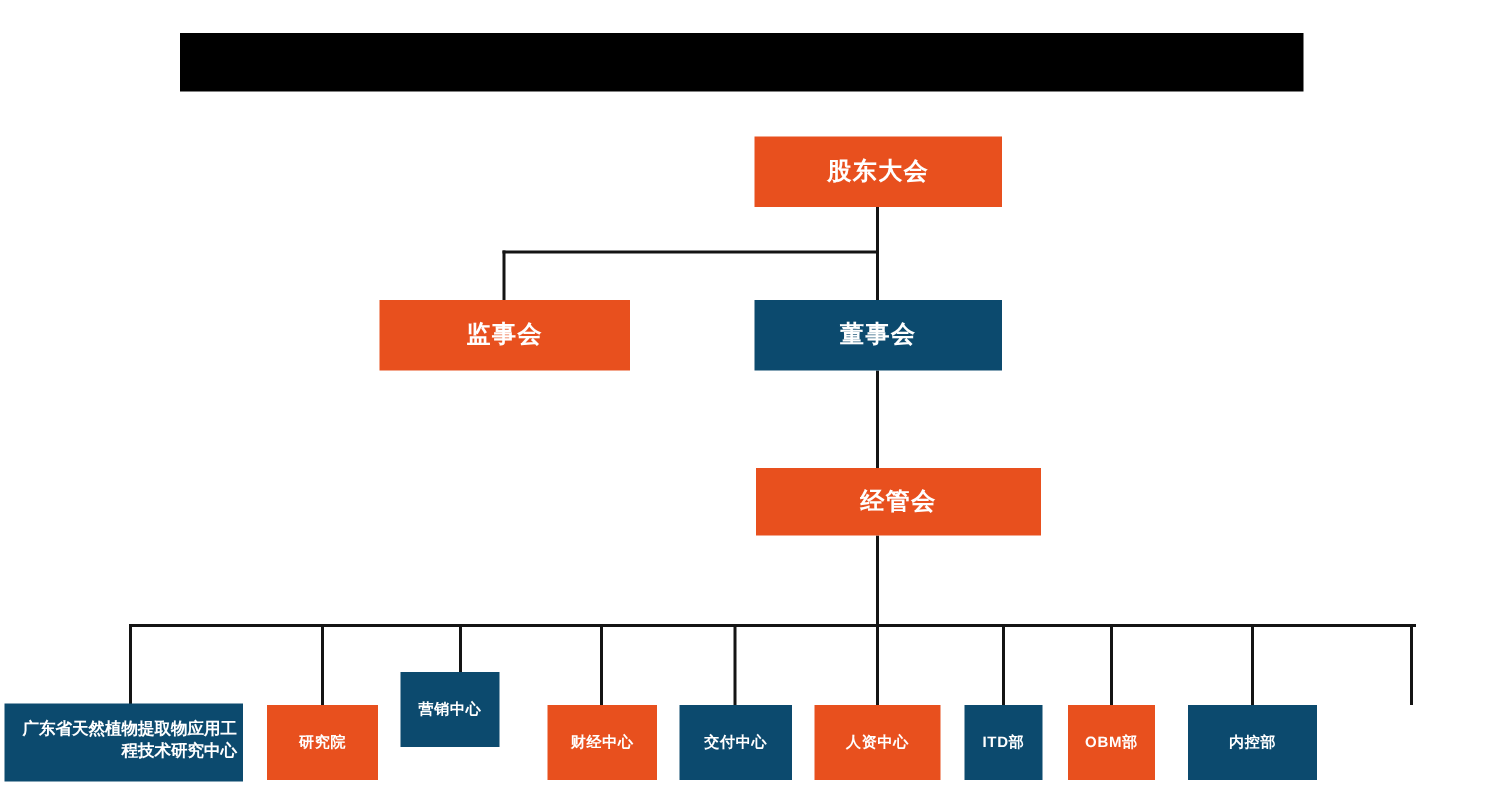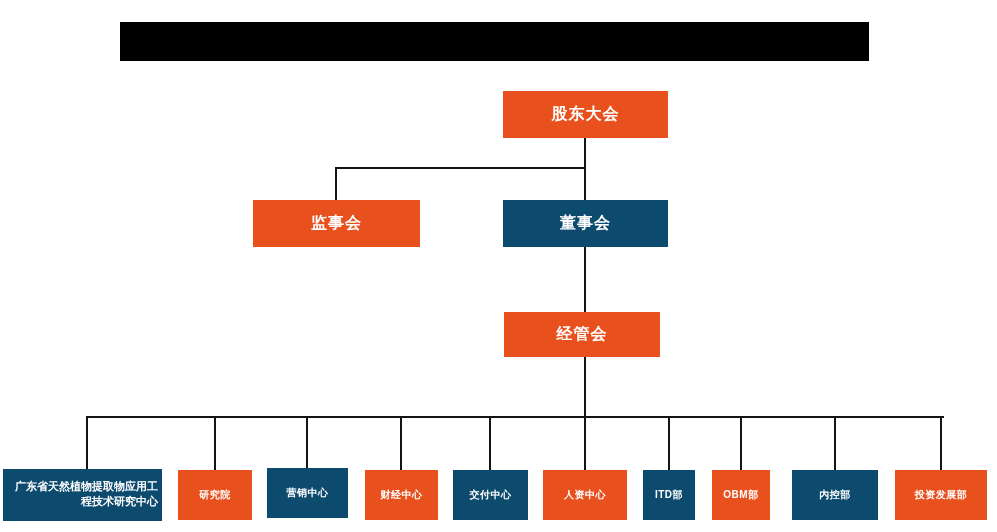--- a/index.html
+++ b/index.html
@@ -54,26 +54,25 @@
   <div class="line" style="left:668px; top:416px; width:2px; height:54px;"></div>
   <div class="line" style="left:740px; top:416px; width:2px; height:54px;"></div>
   <div class="line" style="left:834px; top:416px; width:2px; height:54px;"></div>
   <div class="line" style="left:940px; top:416px; width:2px; height:54px;"></div>
 
   <div class="node primary" style="left:503px; top:91px; width:165px; height:47px;">股东大会</div>
 
   <div class="node primary" style="left:253px; top:200px; width:167px; height:47px;">监事会</div>
   <div class="node secondary" style="left:503px; top:200px; width:165px; height:47px;">董事会</div>
 
-  <div class="node primary" style="left:504px; top:312px; width:156px; height:45px;">经管会</div>
+  <div class="node primary" style="left:504px; top:312px; width:190px; height:45px;">经管会</div>
 
   <div class="node dept dept-long secondary" style="left:3px; top:469px; width:159px; height:52px;font-family:Liberation Mono, monospace;">广东省天然植物提取物应用工程技术研究中心</div>
   <div class="node dept primary" style="left:178px; top:470px; width:74px; height:50px;">研究院</div>
-  <div class="node dept secondary" style="left:267px; top:468px; width:81px; height:50px;">营销中心</div>
+  <div class="node dept secondary" style="left:267px; top:448px; width:66px; height:50px;">营销中心</div>
   <div class="node dept primary" style="left:365px; top:470px; width:73px; height:50px;">财经中心</div>
   <div class="node dept secondary" style="left:453px; top:470px; width:75px; height:50px;">交付中心</div>
   <div class="node dept primary" style="left:543px; top:470px; width:84px; height:50px;">人资中心</div>
   <div class="node dept secondary" style="left:643px; top:470px; width:52px; height:50px;">ITD部</div>
   <div class="node dept primary" style="left:712px; top:470px; width:58px; height:50px;">OBM部</div>
   <div class="node dept secondary" style="left:792px; top:470px; width:86px; height:50px;">内控部</div>
-  <div class="node dept primary" style="left:895px; top:470px; width:92px; height:50px;">投资发展部</div>
 
 </div>
 
 </body></html>

